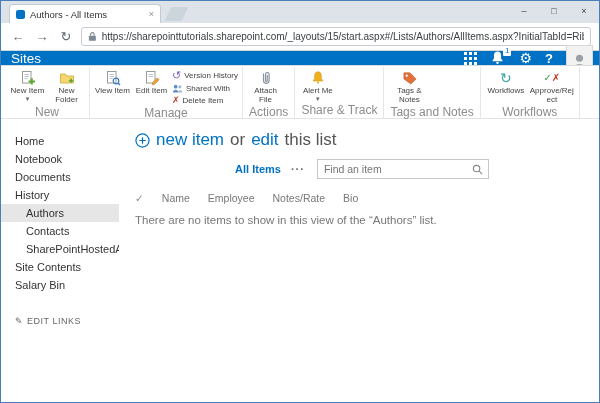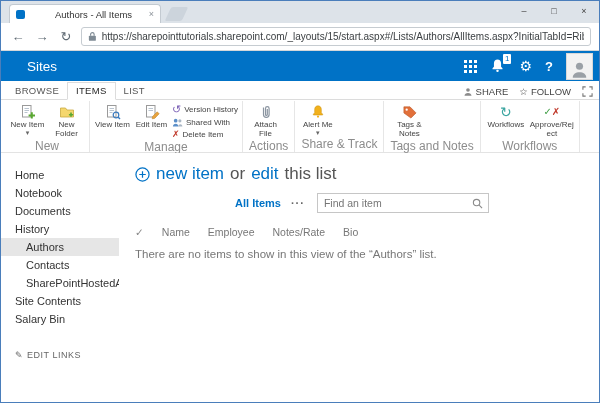--- a/index.html
+++ b/index.html
@@ -5,38 +5,38 @@
   * { margin:0; padding:0; box-sizing:border-box; }
   body { font-family:"Liberation Sans", sans-serif; background:#fff; }
   .window { position:relative; width:600px; height:403px; border:1px solid #4a7ebb; background:#fff;
             display:flex; flex-direction:column; overflow:hidden; }
 
   
   .tabstrip { height:22px; background:#dde3e9; display:flex; align-items:flex-end; position:relative; flex:0 0 auto; }
   .tab { display:flex; align-items:center; gap:5px; width:152px; height:19px; background:#fff;
          border:1px solid #c3cad1; border-bottom:none; border-radius:4px 4px 0 0;
          margin-left:8px; padding:0 6px; font-size:9.5px; color:#333; }
-  .tab-title { flex:1; white-space:nowrap; overflow:hidden; text-overflow:ellipsis;margin-left:25px; }
+  .tab-title { flex:1; white-space:nowrap; overflow:hidden; text-overflow:ellipsis; }
   .favicon { width:9px; height:9px; background:#0072c6; border-radius:2px; flex:0 0 auto; }
   .tab-close { color:#8a9198; font-size:9px; line-height:1; }
   .newtab { width:17px; height:14px; background:#ccd4dc; transform:skewX(-25deg); border-radius:2px;
             margin:0 0 2px 7px; }
   .wincontrols { position:absolute; top:0; right:0; display:flex; }
   .winbtn { width:30px; height:20px; display:flex; align-items:center; justify-content:center;
             font-size:9px; color:#444; }
   .navbar { height:28px; background:#fff; border-bottom:1px solid #d4d7da; display:flex;
             align-items:center; gap:6px; padding:0 8px; flex:0 0 auto; }
   .navbtn { font-size:13px; color:#5f6a73; width:18px; text-align:center; }
   .urlbar { flex:1; height:19px; border:1px solid #c6ccd1; border-radius:3px; background:#fff;
             display:flex; align-items:center; gap:5px; padding:0 6px; overflow:hidden; }
   .urltext { font-size:10px; color:#3c4043; white-space:nowrap; overflow:hidden; }
 
   
-  .suitebar { height:30px; background:#0072c6; display:flex; align-items:center; color:#fff;
-              padding-left:26px; flex:0 0 auto; }
+  .suitebar { height:14px; background:#0072c6; display:flex; align-items:center; color:#fff;
+              padding-left:10px; flex:0 0 auto; }
   .sb-title { font-size:13.5px; }
   .sb-right { margin-left:auto; display:flex; align-items:center; gap:13px; padding-right:6px; }
   .applauncher { width:13px; height:13px; position:relative; }
   .applauncher i { position:absolute; top:0; left:0; width:3px; height:3px; background:#fff;
                    box-shadow:5px 0 #fff,10px 0 #fff,0 5px #fff,5px 5px #fff,10px 5px #fff,
                               0 10px #fff,5px 10px #fff,10px 10px #fff; }
   .bellwrap { position:relative; width:16px; height:16px; }
   .badge { position:absolute; top:-4px; right:-5px; background:#fff; color:#0072c6; font-size:8px;
            line-height:10px; padding:0 2px; border-radius:1px; }
   .sb-glyph { font-size:14px; line-height:1; }
@@ -141,43 +141,20 @@
       <span class="sb-help">?</span>
       <span class="avatar">
         <svg width="19" height="19" viewBox="0 0 16 16">
             <circle cx="8" cy="5.3" r="3" fill="#9aa0a6"></circle>
             <path d="M2.3 15c0-3.2 2.6-4.7 5.7-4.7s5.7 1.5 5.7 4.7z" fill="#9aa0a6"></path>
           </svg>
       </span>
     </div>
   </div>
 
-  <div class="ribbontabs">
-    <span class="rtab">BROWSE</span>
-    <span class="rtab active">ITEMS</span>
-    <span class="rtab">LIST</span>
-    <div class="rt-right">
-      <span class="rt-item">
-        <svg width="10" height="10" viewBox="0 0 12 12">
-            <circle cx="6" cy="3.6" r="2.2" fill="#8a8a8a"></circle>
-            <path d="M1.8 10.6c0-2.3 1.9-3.5 4.2-3.5s4.2 1.2 4.2 3.5z" fill="#8a8a8a"></path>
-          </svg>
-        <span>SHARE</span>
-      </span>
-      <span class="rt-item">
-        <span>☆</span>
-        <span>FOLLOW</span>
-      </span>
-      <span class="rt-item">
-        <svg width="11" height="11" viewBox="0 0 12 12">
-            <path d="M1 4V1h3M8 1h3v3M11 8v3H8M4 11H1V8" fill="none" stroke="#777" stroke-width="1.2"></path>
-          </svg>
-      </span>
-    </div>
-  </div>
 
   <div class="ribbon">
 
     <div class="rgroup">
       <div class="rbuttons">
         <div class="bigbtn">
           <span class="bicon">
             <svg width="16" height="16" viewBox="0 0 16 16">
                 <rect x="2.5" y="1.5" width="8.5" height="11.5" fill="#fff" stroke="#9a9a9a"></rect>
                 <path d="M4.5 4.5h4.5M4.5 6.5h4.5M4.5 8.5h3" stroke="#b9c4cf"></path>

